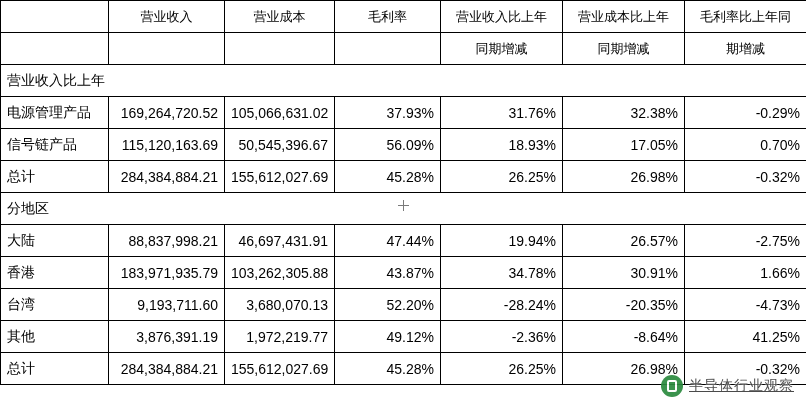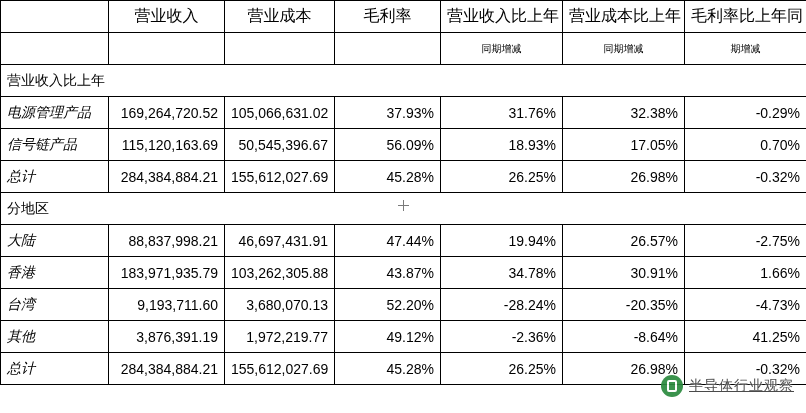--- a/index.html
+++ b/index.html
@@ -32,40 +32,39 @@
     border: 1px solid #000;
     padding: 0 6px;
     height: 31px;
     font-weight: normal;
     background: #fff;
     white-space: nowrap;
     overflow: hidden;
   }
   .hdr {
     text-align: center;
-    font-size: 16px;
+    font-size: 13px;
     height: 30px;
   }
   .hdr2 {
     text-align: center;
-    font-size: 10px;
+    font-size: 13px;
     height: 28px;
   }
   .corner {
     border-left: 1px solid #000;
   }
   .sect {
     text-align: left;
     font-size: 14px;
     height: 26px;
   }
   .lbl {
     text-align: left;
     font-size: 14px;
-    font-style: italic;
   }
   .num {
     text-align: right;
     font-size: 14px;
     font-family: "Liberation Sans", sans-serif;
     margin-top: 36px;
   }
   col.c0 { width: 108px; }
   col.c1 { width: 116px; }
   col.c2 { width: 110px; }

